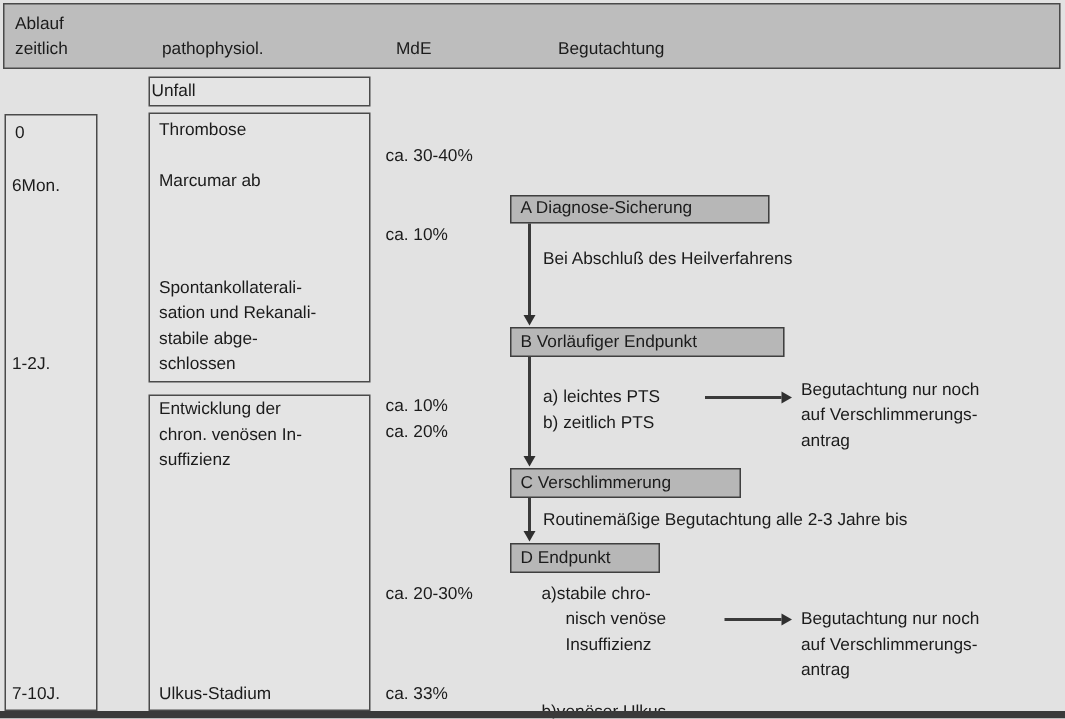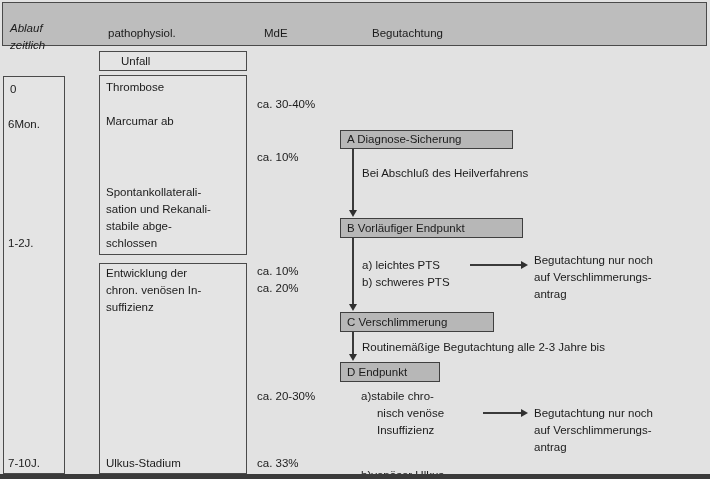--- a/index.html
+++ b/index.html
@@ -34,33 +34,33 @@
     border-left:7px solid #2f2f2f;
   }
   .botbar { background:#3a3a3a; }
 </style>
 </head>
 <body>
 
 <div class="stage">
 
   <div class="abs hdr" style="left:2px; top:2px; width:705px; height:44px;"></div>
-  <div class="abs pre" style="left:10px; top:20px;font-style:italic;">Ablauf
+  <div class="abs pre" style="left:10px; top:8px;">Ablauf
 zeitlich</div>
   <div class="abs" style="left:108px; top:25px;">pathophysiol.</div>
   <div class="abs" style="left:264px; top:25px;">MdE</div>
   <div class="abs" style="left:344px; top:25px;margin-left:28px;">Begutachtung</div>
 
   <div class="abs obox" style="left:3px; top:76px; width:62px; height:398px;"></div>
   <div class="abs" style="left:10px; top:81px;">0</div>
   <div class="abs" style="left:8px; top:116px;">6Mon.</div>
   <div class="abs" style="left:8px; top:235px;">1-2J.</div>
   <div class="abs" style="left:8px; top:455px;">7-10J.</div>
 
-  <div class="abs obox" style="left:99px; top:51px; width:148px; height:20px; display:flex; align-items:center; padding-left:21px;">
+  <div class="abs obox" style="left:99px; top:51px; width:148px; height:20px; display:flex; align-items:center; padding-left:1px;">
     <span>Unfall</span>
   </div>
 
   <div class="abs obox" style="left:99px; top:75px; width:148px; height:180px;"></div>
   <div class="abs" style="left:106px; top:79px;">Thrombose</div>
   <div class="abs" style="left:106px; top:113px;">Marcumar ab</div>
   <div class="abs pre" style="left:106px; top:184px;">Spontankollaterali-
 sation und Rekanali-
 stabile abge-
 schlossen</div>
@@ -96,21 +96,21 @@
 
   <div class="abs vline" style="left:352px; top:238px; height:66px;"></div>
   <div class="abs tri-down" style="left:349px; top:304px;"></div>
 
   <div class="abs vline" style="left:352px; top:332px; height:22px;"></div>
   <div class="abs tri-down" style="left:349px; top:354px;"></div>
 
   <div class="abs" style="left:362px; top:165px;">Bei Abschluß des Heilverfahrens</div>
 
   <div class="abs pre" style="left:362px; top:257px;">a) leichtes PTS
-b) schweres PTS</div>
+b) zeitlich PTS</div>
 
   <div class="abs hline" style="left:470px; top:264px; width:51px;"></div>
   <div class="abs tri-right" style="left:521px; top:261px;"></div>
   <div class="abs pre" style="left:534px; top:252px;">Begutachtung nur noch
 auf Verschlimmerungs-
 antrag</div>
 
   <div class="abs" style="left:362px; top:339px;">Routinemäßige Begutachtung alle 2-3 Jahre bis</div>
 
   <div class="abs pre" style="left:361px; top:388px;">a)stabile chro-

